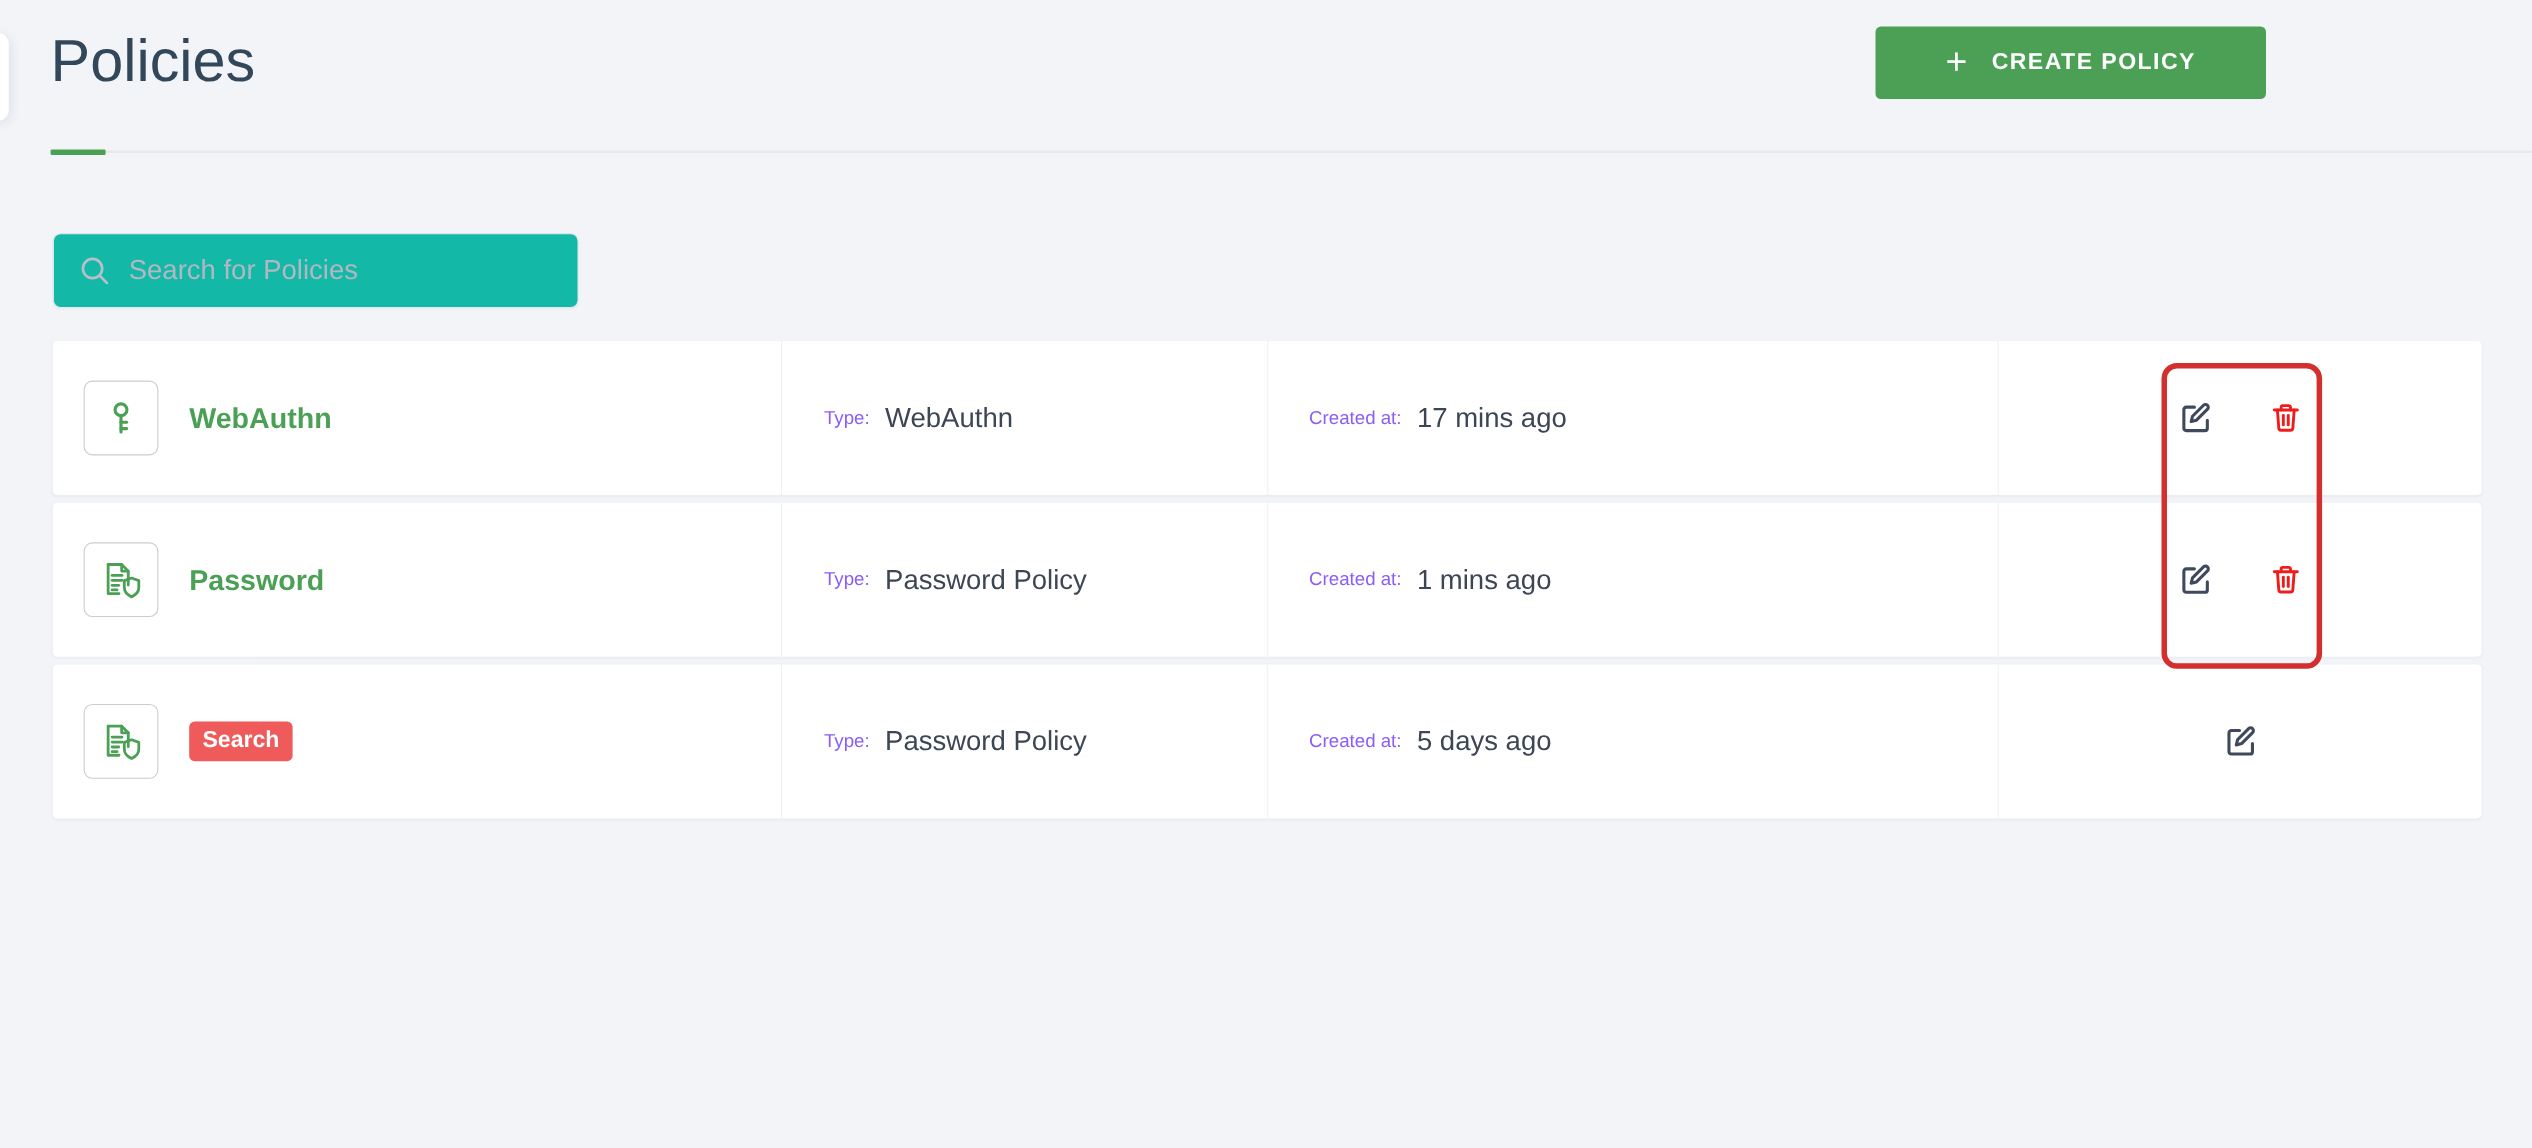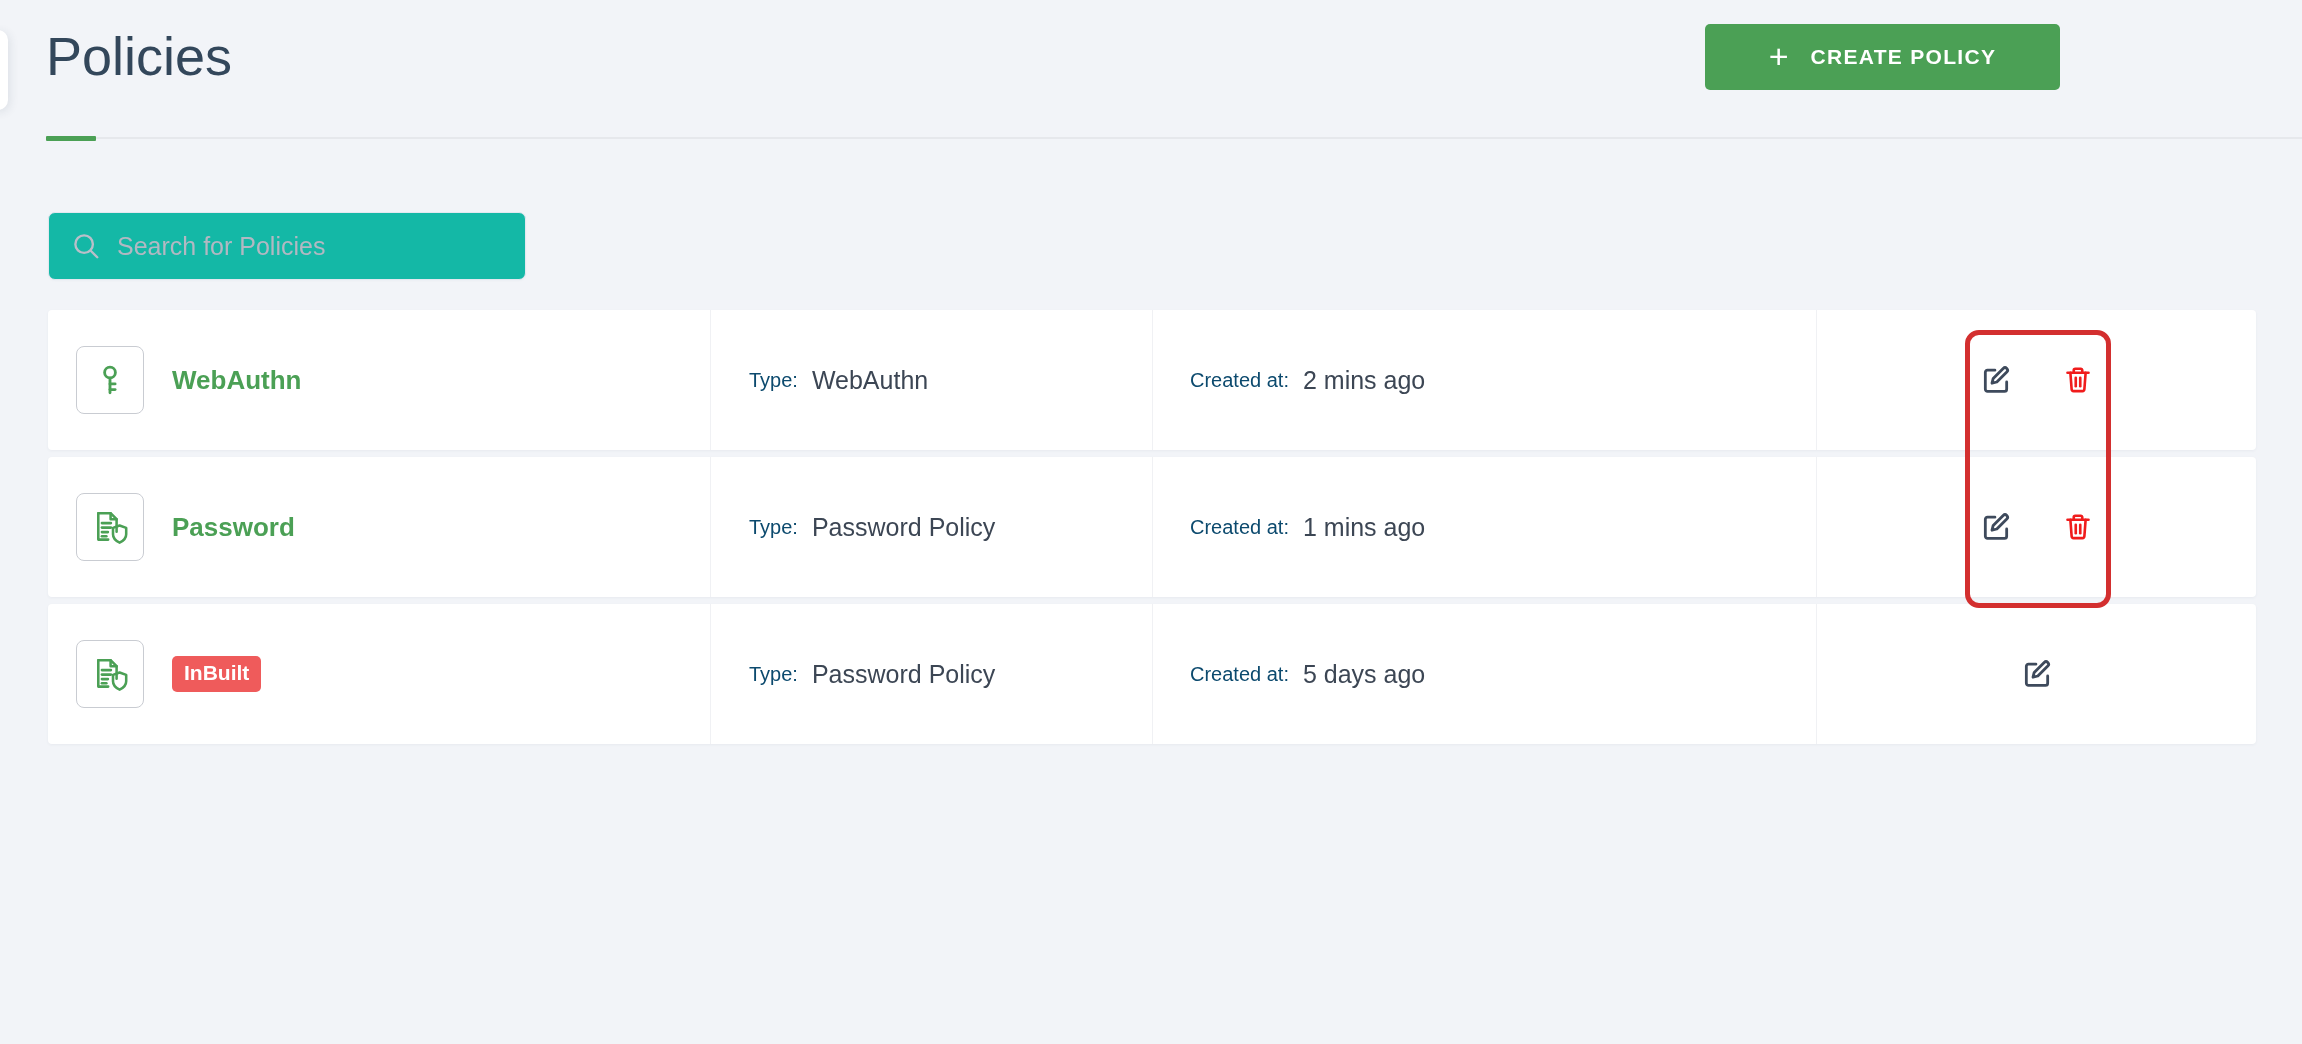--- a/index.html
+++ b/index.html
@@ -216,22 +216,22 @@
     color: #ffffff;
     font-size: 21px;
     font-weight: 700;
     border-radius: 5px;
     padding: 4px 12px 6px 12px;
     line-height: 26px;
     white-space: nowrap;
   }
 
   .field-label {
-    font-size: 20px;
-    color: #0c4a6e;
+    font-size: 17px;
+    color: #8b5cf6;
     margin-right: 14px;
     white-space: nowrap;
   }
   .field-value {
     font-size: 25px;
     color: #3c4654;
     white-space: nowrap;
   }
 
   .action-btn {
@@ -305,21 +305,21 @@
       <div class="name-group">
         <span class="policy-name">WebAuthn</span>
       </div>
     </div>
     <div class="cell cell-type">
       <span class="field-label">Type:</span>
       <span class="field-value">WebAuthn</span>
     </div>
     <div class="cell cell-created">
       <span class="field-label">Created at:</span>
-      <span class="field-value">2 mins ago</span>
+      <span class="field-value">17 mins ago</span>
     </div>
     <div class="cell cell-actions">
       <button class="action-btn edit-ico">
         <svg viewBox="0 0 24 24" width="32" height="32" fill="none" stroke="currentColor" stroke-width="2.1" stroke-linecap="round" stroke-linejoin="round">
           <path d="M20 13.5V19a1.6 1.6 0 0 1-1.6 1.6H5.6A1.6 1.6 0 0 1 4 19V6.2A1.6 1.6 0 0 1 5.6 4.6h5.6"></path>
           <path d="M17.4 3.3a1.9 1.9 0 0 1 2.7 2.7L12.6 13.5l-3.6.9.9-3.6z"></path>
         </svg>
       </button>
       <button class="action-btn del-ico">
         <svg viewBox="0 0 24 24" width="30" height="30" fill="none" stroke="currentColor" stroke-width="2.1" stroke-linecap="round" stroke-linejoin="round">
@@ -386,21 +386,21 @@
           <path d="M4.2 2.8v17.6h6.6"></path>
           <path d="M12.4 2.8v4h4"></path>
           <line x1="6.6" y1="9.4" x2="12.6" y2="9.4"></line>
           <line x1="6.6" y1="12.4" x2="12.6" y2="12.4"></line>
           <line x1="6.6" y1="15.4" x2="10.6" y2="15.4"></line>
           <line x1="6.6" y1="18.2" x2="9.6" y2="18.2"></line>
           <path d="M14 12.6l4.4-1.6 4.4 1.6v4.2c0 2.8-2.2 4.6-4.4 5.6-2.2-1-4.4-2.8-4.4-5.6z"></path>
         </svg>
       </span>
       <div class="name-group">
-        <span class="badge-inbuilt">InBuilt</span>
+        <span class="badge-inbuilt">Search</span>
       </div>
     </div>
     <div class="cell cell-type">
       <span class="field-label">Type:</span>
       <span class="field-value">Password Policy</span>
     </div>
     <div class="cell cell-created">
       <span class="field-label">Created at:</span>
       <span class="field-value">5 days ago</span>
     </div>

